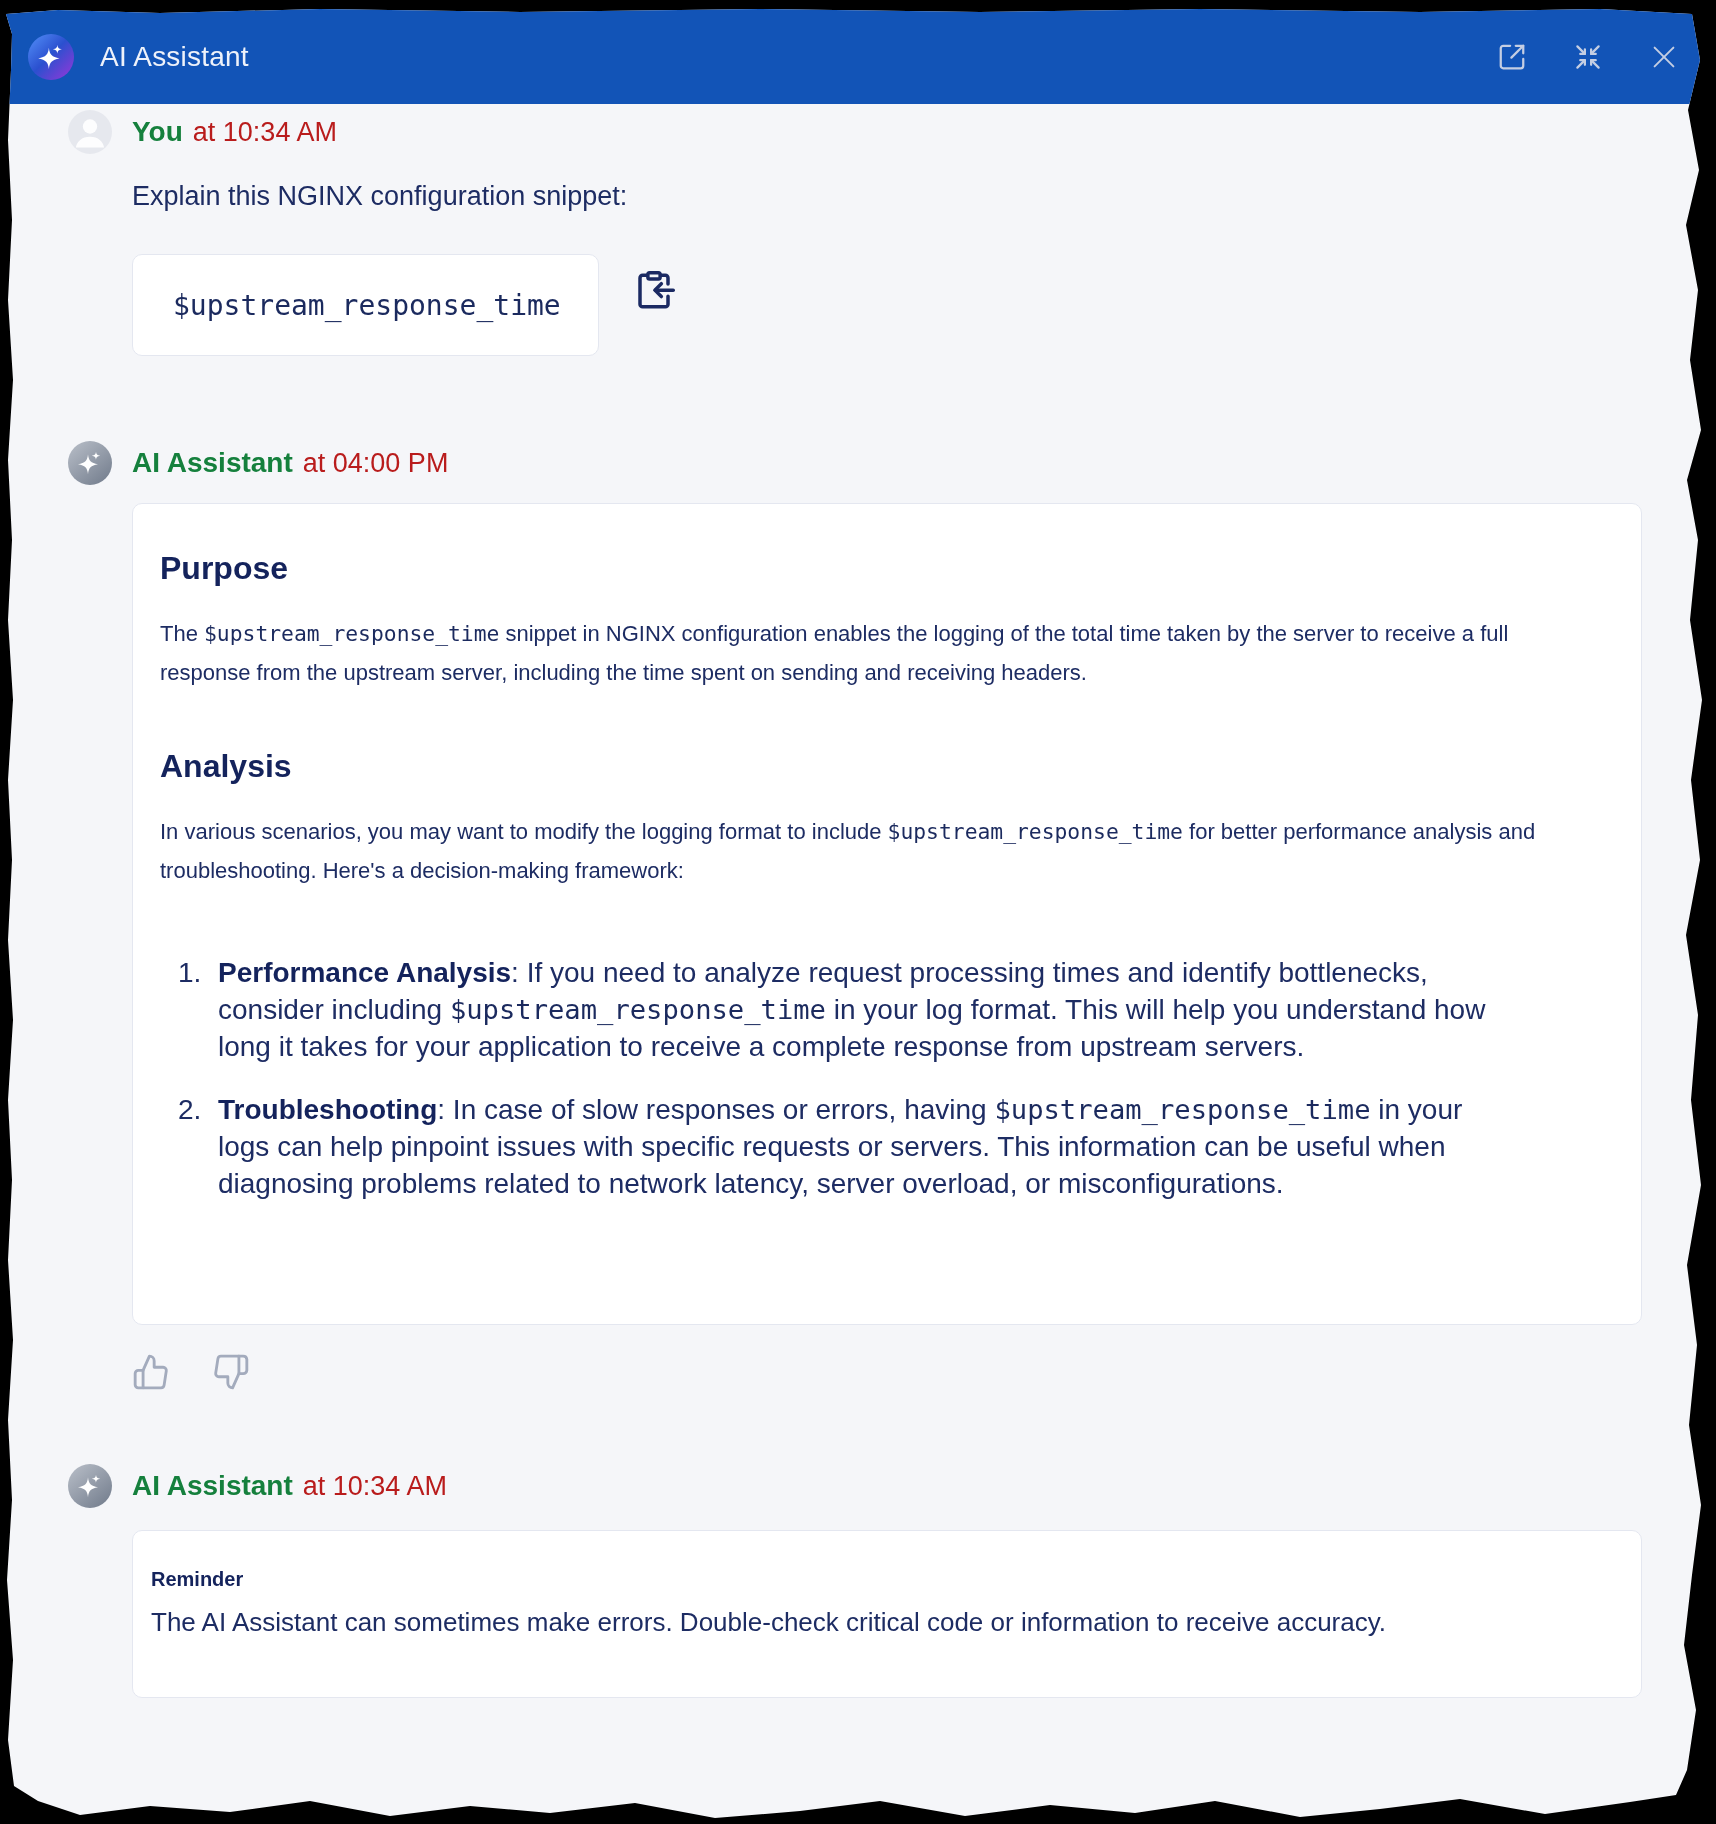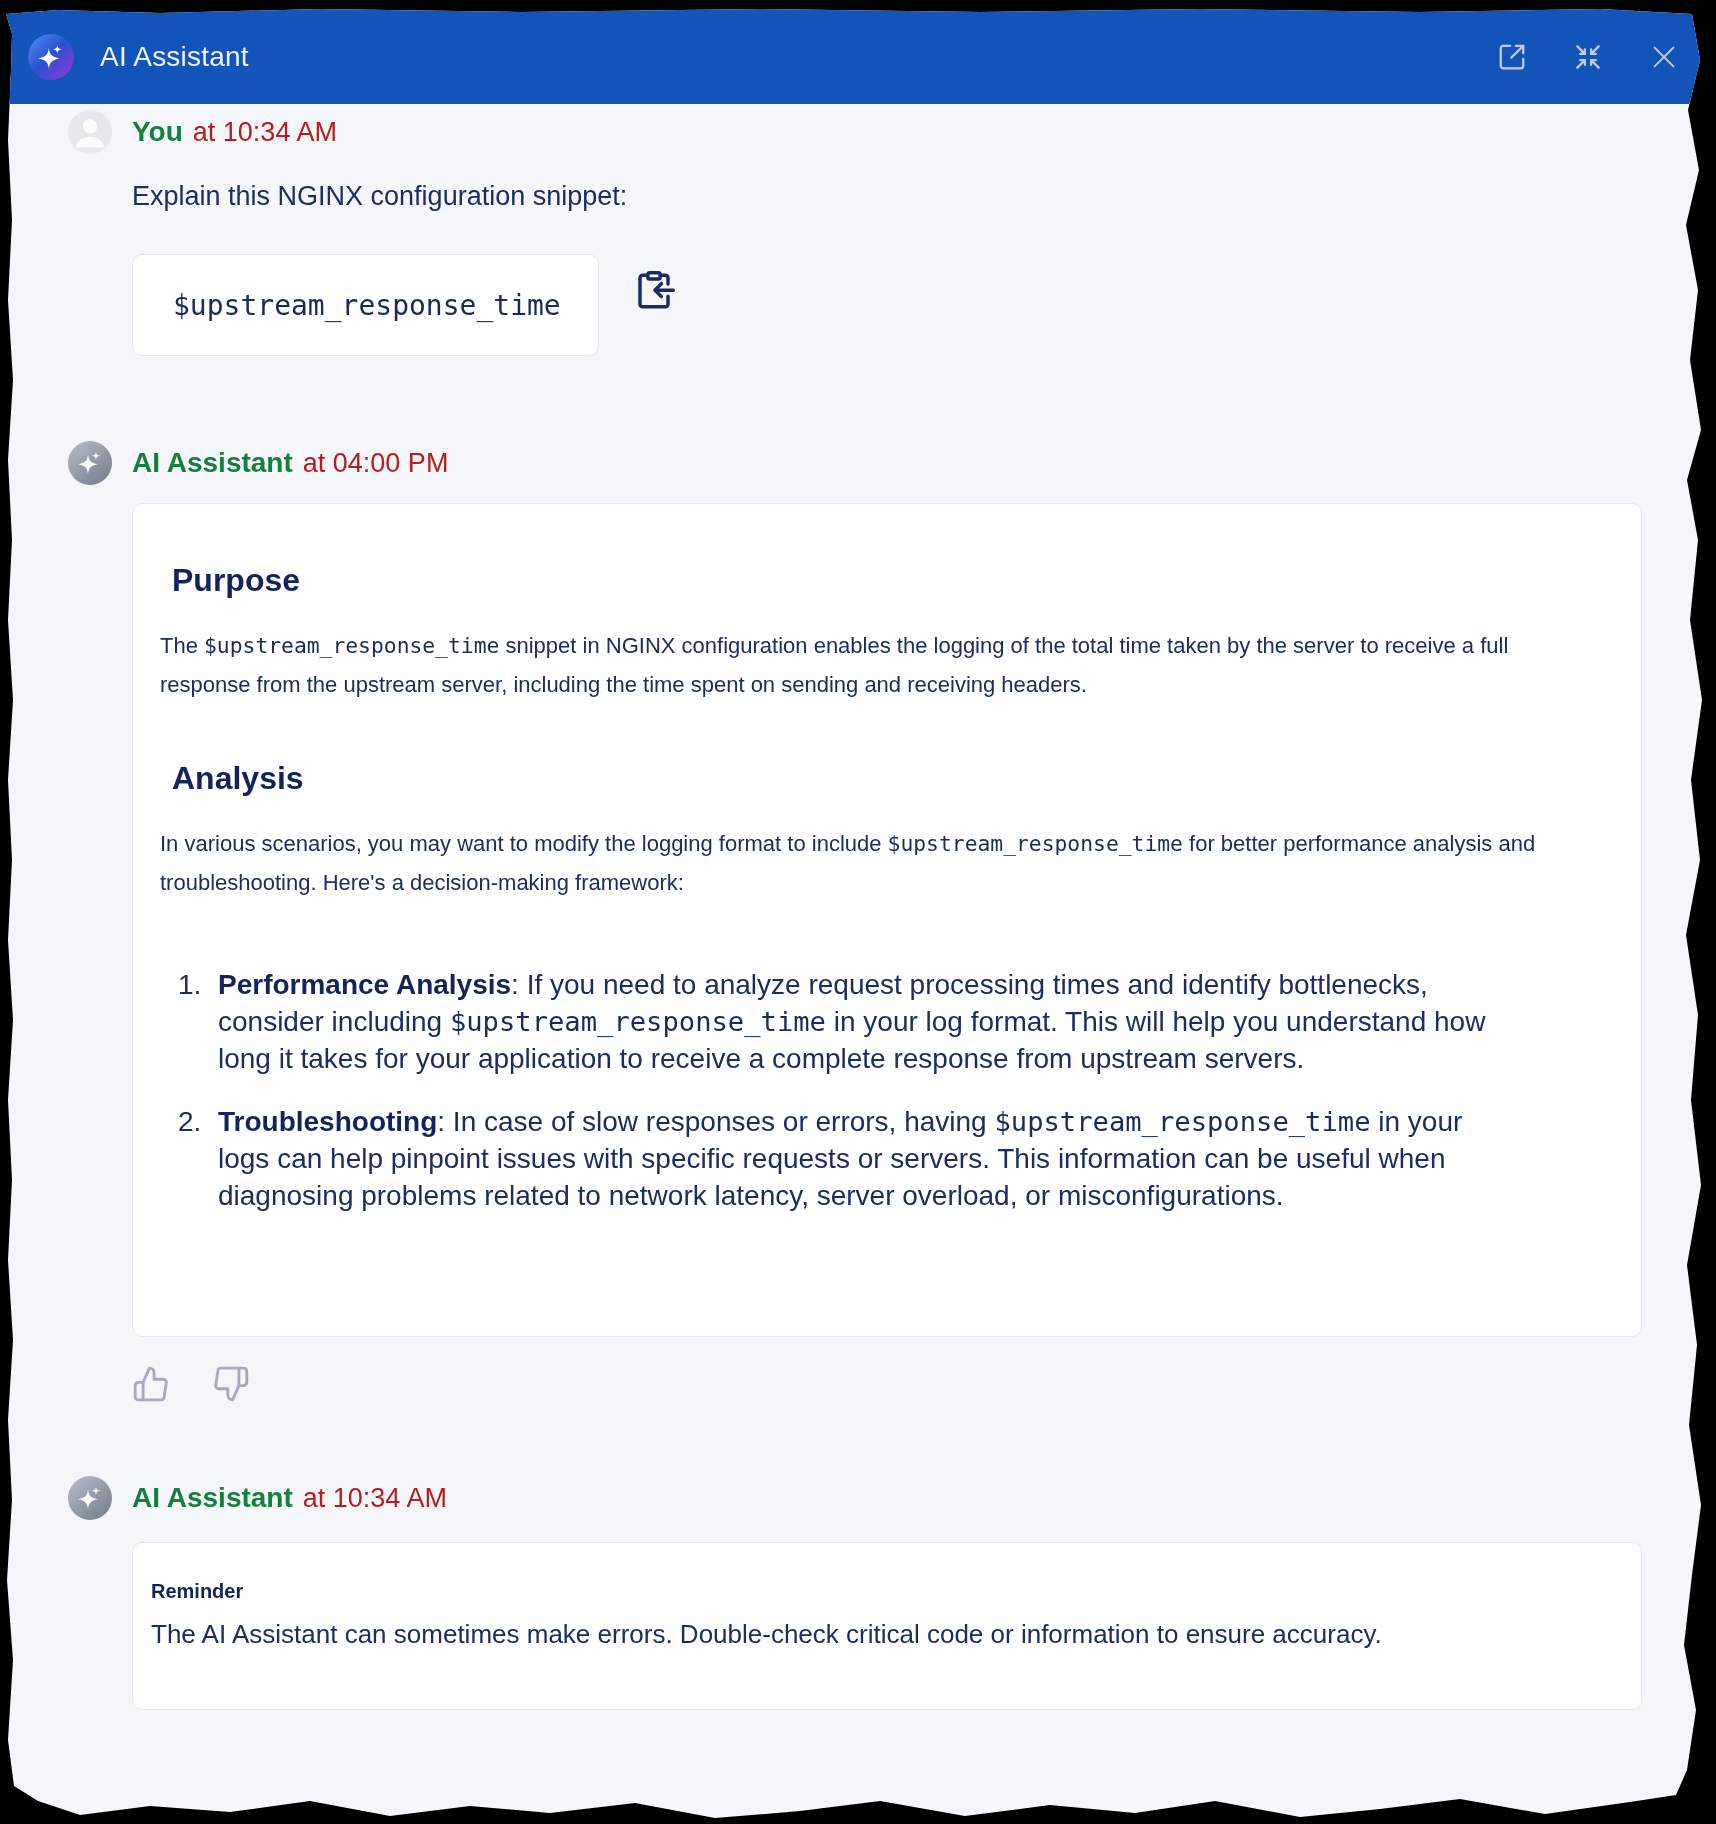--- a/index.html
+++ b/index.html
@@ -57,21 +57,21 @@
   .paste-btn{background:none;border:none;padding:0;margin-top:16px;cursor:pointer;color:#1b2a63;}
   .paste-btn svg{width:42px;height:42px;stroke:currentColor;fill:none;stroke-width:2;
                  stroke-linecap:round;stroke-linejoin:round;}
 
   .msg{margin:0;}
   .msg.assistant{margin-top:85px;}
   .msg.reminder{margin-top:70px;}
 
   .card{background:#fff;border:1px solid #e4e7f0;border-radius:10px;box-sizing:border-box;}
   .response-card{margin-top:18px;padding:44px 60px 96px 27px;}
-  .response-card h2{margin:12px;font-size:32px;font-weight:bold;color:#14235c;line-height:40px;}
+  .response-card h2{margin:0;font-size:32px;font-weight:bold;color:#14235c;line-height:40px;}
   .response-card h2.guidance{margin-top:54px;}
   .resp-para{margin:26px 0 0 0;font-size:22px;color:#1d2c63;line-height:39px;}
   .icode{font-family:"DejaVu Sans Mono","Liberation Mono",monospace;font-size:0.97em;color:#1b2a5e;}
   .response-card ol{margin:64px 0 0 58px;padding:0;list-style:none;counter-reset:item;}
   .response-card li{counter-increment:item;position:relative;font-size:28px;color:#1d2c63;
                     line-height:37px;margin-bottom:26px;max-width:1290px;}
   .response-card li::before{content:counter(item) ".";position:absolute;left:-40px;color:#1d2c63;}
   .response-card li strong{color:#14235c;}
 
   .feedback{margin-top:28px;display:flex;align-items:center;gap:42px;}
@@ -207,20 +207,20 @@
               <path fill="#ffffff" d="M16.5 3.3 C16.7 5.4 17.4 6.1 19.7 6.5 C17.4 6.9 16.7 7.6 16.5 9.7 C16.3 7.6 15.6 6.9 13.3 6.5 C15.6 6.1 16.3 5.4 16.5 3.3 Z"></path>
             </svg>
           </div>
           <div>
             <span class="name">AI Assistant</span><span class="time">at 10:34 AM</span>
           </div>
         </div>
         <div class="msg-content">
           <div class="card reminder-card">
             <h3>Reminder</h3>
-            <p>The AI Assistant can sometimes make errors. Double-check critical code or information to ensure accuracy.</p>
+            <p>The AI Assistant can sometimes make errors. Double-check critical code or information to receive accuracy.</p>
           </div>
         </div>
       </section>
 
     </main>
   </div>
 </div>
 
 </body></html>

